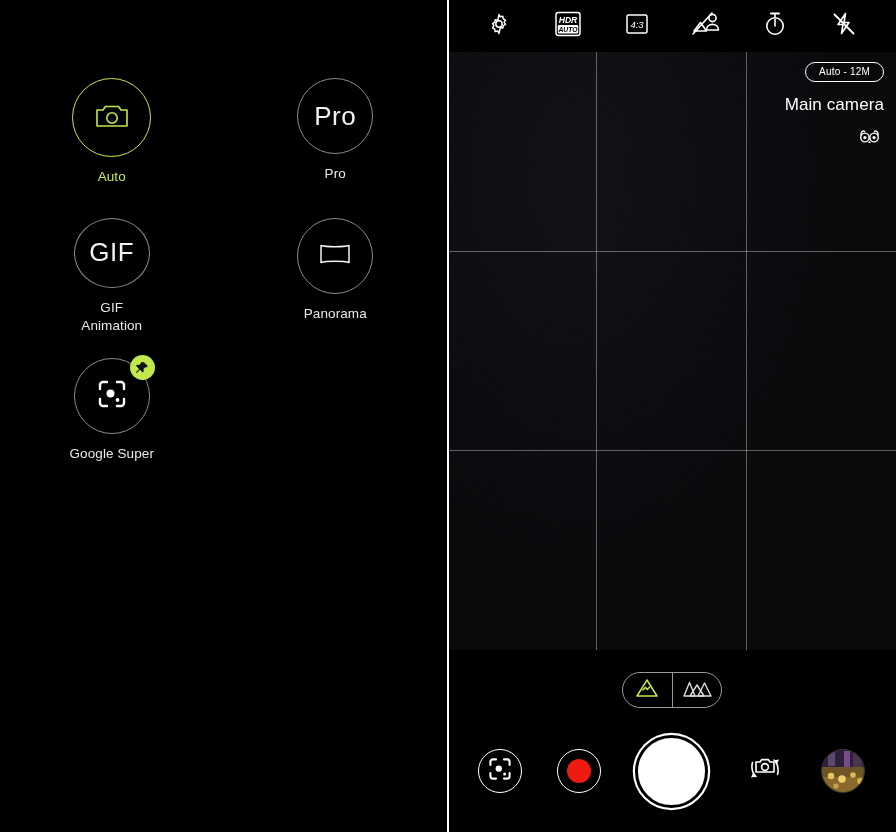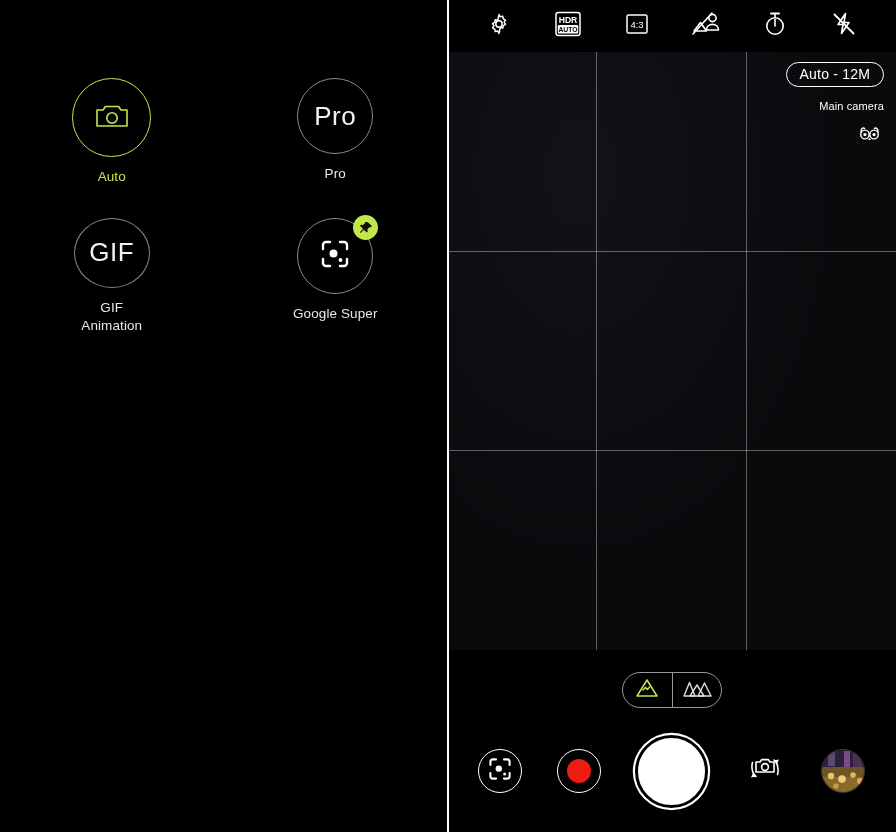--- a/index.html
+++ b/index.html
@@ -73,21 +73,21 @@
     position:relative;
     width:449px; height:832px;
     flex:0 0 449px;
     background:#000;
   }
   .top-toolbar{
     position:absolute; left:0; top:0;
     width:449px; height:52px;
     display:flex; align-items:center; justify-content:space-around;
     padding:0 18px;
-    background:#000; z-index:20;
+    background:#000; z-index:20;font-style:italic;
   }
   .tool-btn{
     width:40px; height:34px;
     display:flex; align-items:center; justify-content:center;
   }
 
   .preview{
     position:absolute;
     left:0; top:52px;
     width:449px; height:598px;
@@ -106,26 +106,26 @@
 
   .info-stack{
     position:absolute; right:12px; top:10px;
     display:flex; flex-direction:column; align-items:flex-end;
     z-index:10;
   }
   .res-pill{
     border:1.4px solid #ffffff;
     border-radius:14px;
     padding:3px 13px 4px;
-    font-size:14px; color:#ffffff;
+    font-size:10px; color:#ffffff;
     letter-spacing:.2px;
   }
   .cam-name{
     margin-top:13px;
-    font-size:11px; color:#ffffff; letter-spacing:.1px;
+    font-size:17px; color:#ffffff; letter-spacing:.1px;
   }
   .owl-wrap{ margin-top:13px; margin-right:2px; }
 
   .zoom-toggle{
     position:absolute; left:50%; transform:translateX(-50%);
     top:672px;
     display:flex;
     border:1px solid #9a9a9a;
     border-radius:18px;
     overflow:hidden;
@@ -197,20 +197,30 @@
 
 
       <div class="mode-cell">
         <div class="mode-circle">
           <span class="mode-text-glyph">GIF</span>
         </div>
         <div class="mode-label" style="white-space:pre-line">GIF
 Animation</div>
       </div>
 
+      <div class="mode-cell">
+        <div class="mode-circle">
+          <span>
+            <svg width="36" height="26" viewBox="0 0 36 26" fill="none" stroke="#f2f2f2" stroke-width="1.5">
+              <path d="M4 4.5c5 1.6 23 1.6 28 0v17c-5-1.6-23-1.6-28 0z" stroke-linejoin="round"></path>
+            </svg>
+          </span>
+        </div>
+        <div class="mode-label">Panorama</div>
+      </div>
 
 
 
       <div class="mode-cell">
         <div class="mode-circle">
           <span>
             <svg width="30" height="30" viewBox="0 0 30 30" fill="none" stroke="#ffffff" stroke-width="2.4" stroke-linecap="round">
               <path d="M3 10V6a3 3 0 0 1 3-3h4"></path>
               <path d="M20 3h4a3 3 0 0 1 3 3v4"></path>
               <path d="M27 20v4a3 3 0 0 1-3 3h-4"></path>

